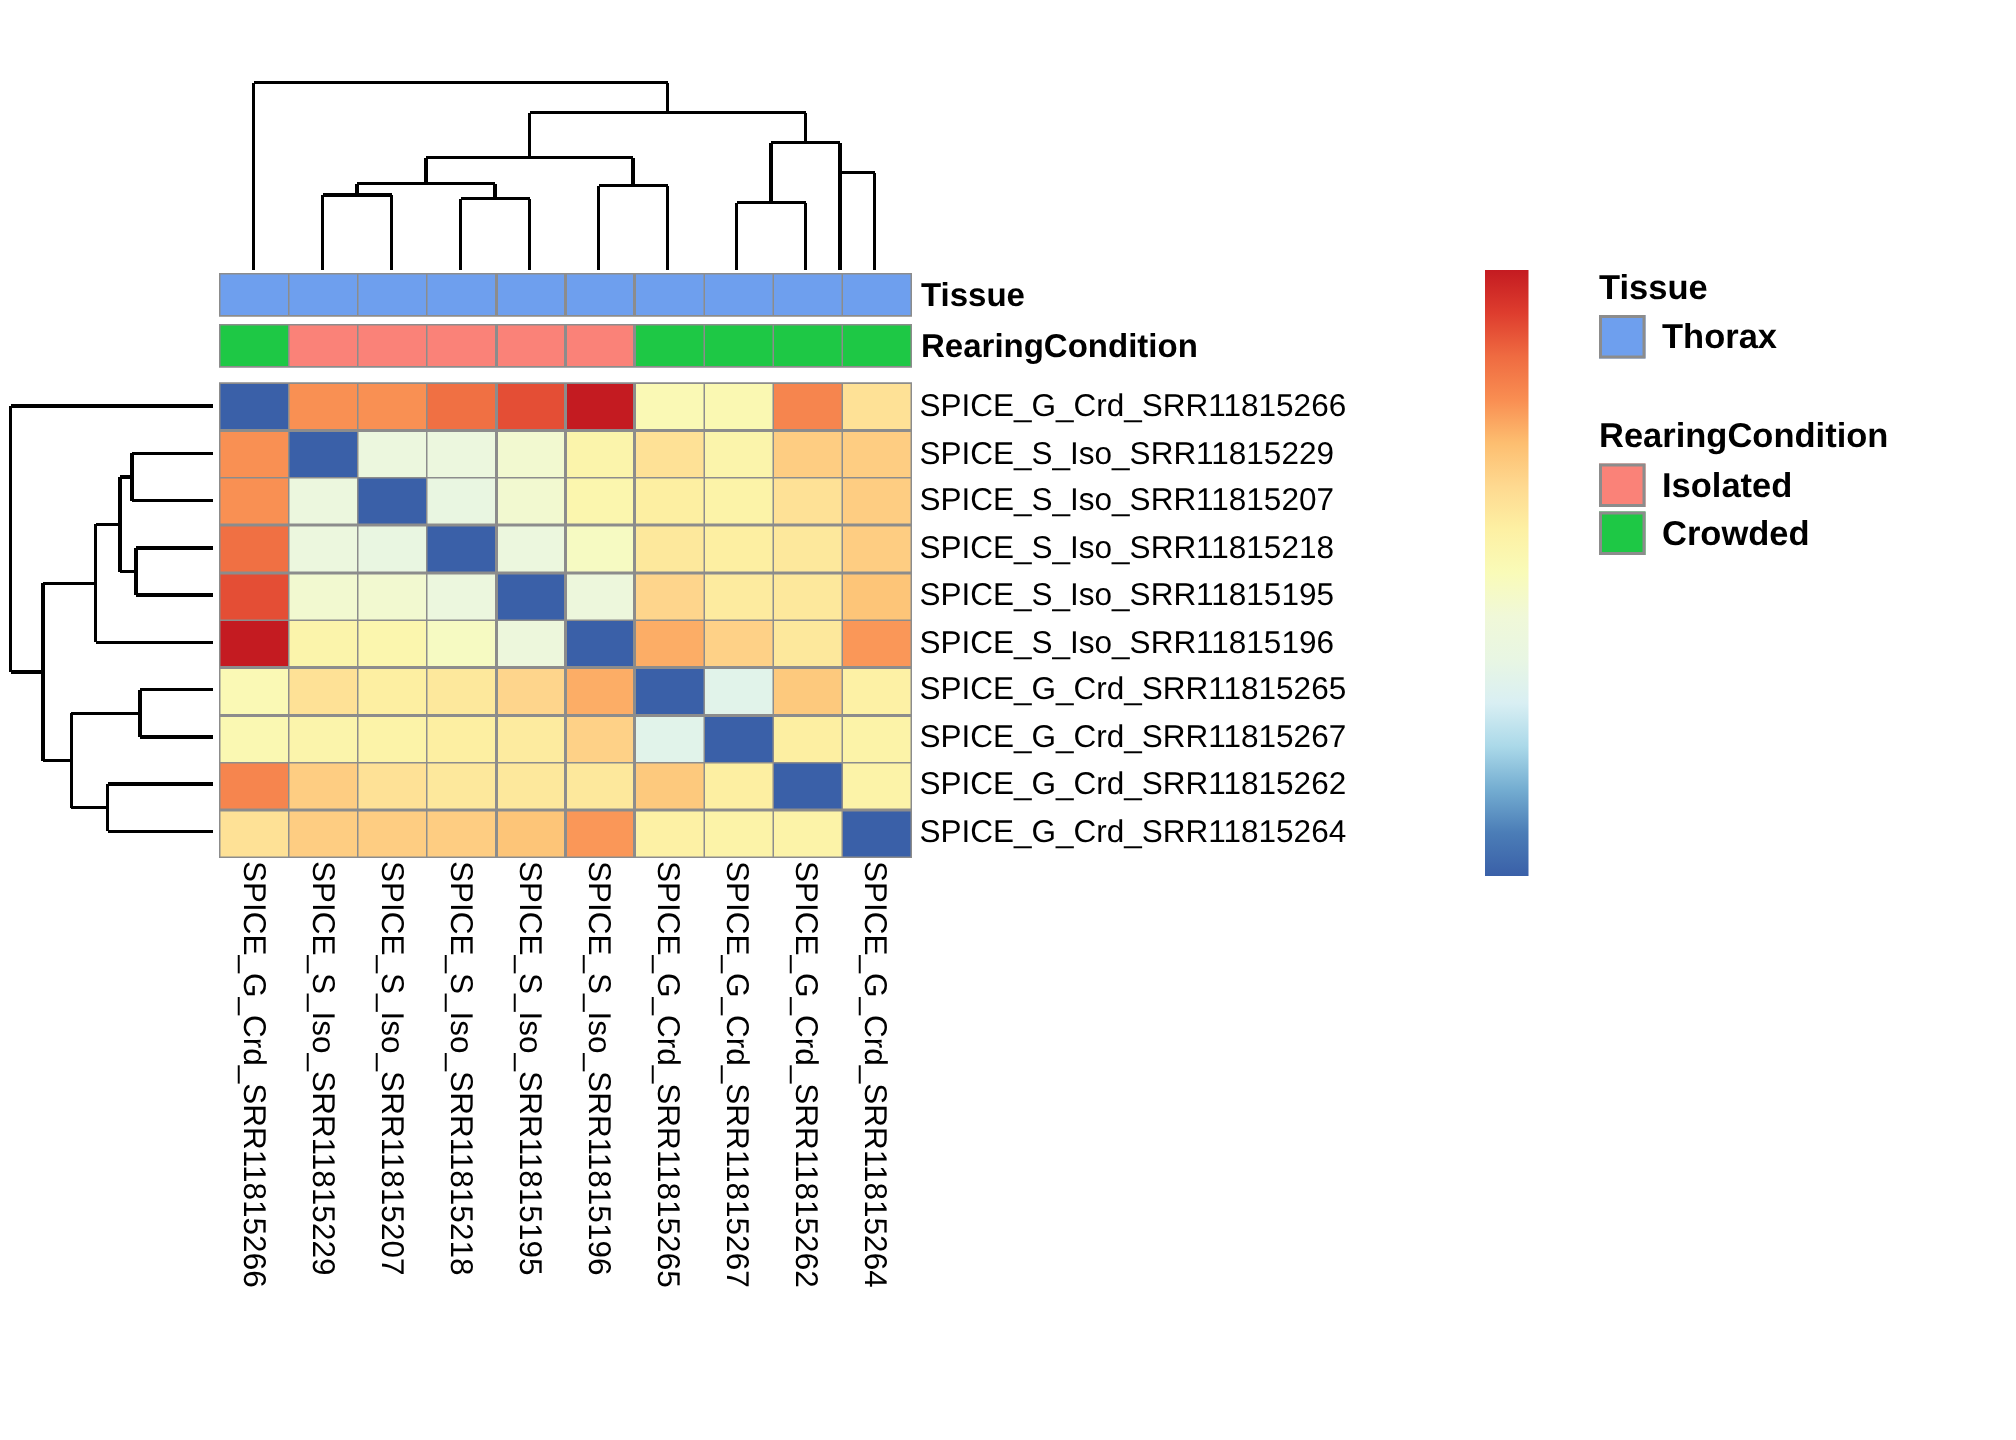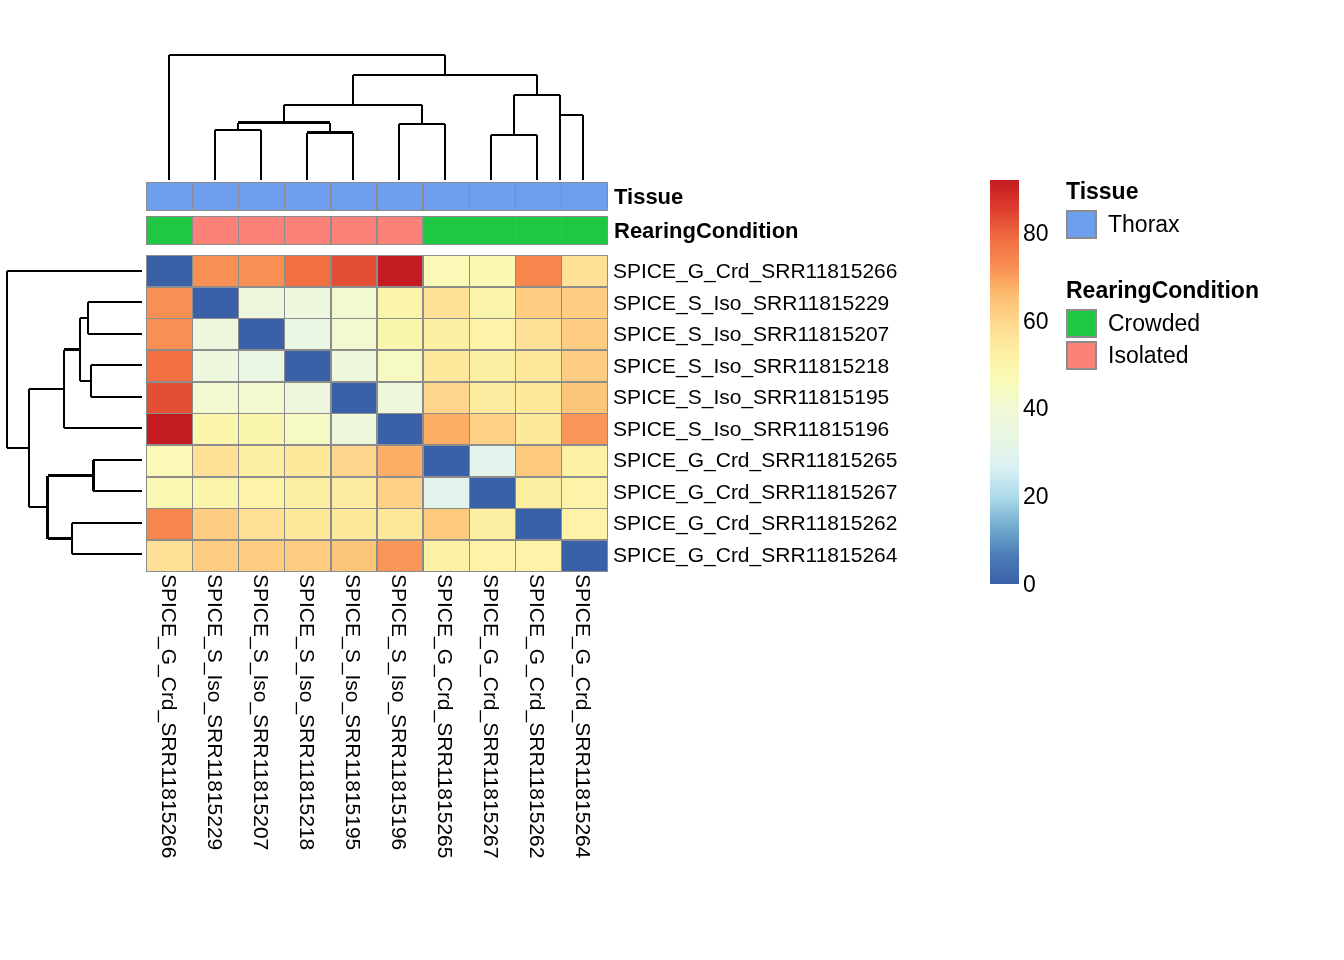--- a/index.html
+++ b/index.html
@@ -137,20 +137,21 @@
   .legend { position: absolute; left: 1066px; }
   #legend-tissue { top: 178px; }
   #legend-rearing { top: 277px; }
   .legend .legend-title {
     font-size: 23px; font-weight: bold; color: #000;
     margin: 0 0 5px 0; white-space: nowrap;
   }
   .legend .legend-row {
     display: flex; align-items: center;
     margin-bottom: 3px;
+    font-weight: bold;
   }
   .legend .swatch {
     width: 31px; height: 29px;
     border: 2px solid #8c8c8c;
     box-sizing: border-box;
     margin-right: 11px;
   }
   .legend .legend-text {
     font-size: 23px; color: #000; white-space: nowrap;
   }
@@ -396,41 +397,34 @@
       </div>
       <div class="clab-cell">
         <div class="clab">SPICE_G_Crd_SRR11815262</div>
       </div>
       <div class="clab-cell">
         <div class="clab">SPICE_G_Crd_SRR11815264</div>
       </div>
     </div>
 
   <div id="colorbar" style="background: linear-gradient(rgb(196, 27, 33), rgb(222, 61, 46), rgb(239, 107, 65), rgb(249, 142, 82), rgb(253, 190, 112), rgb(254, 217, 144), rgb(253, 240, 163), rgb(249, 251, 184), rgb(240, 248, 216), rgb(232, 246, 227), rgb(217, 239, 243), rgb(171, 217, 233), rgb(116, 173, 209), rgb(75, 125, 183), rgb(58, 96, 168));"></div>
-  <div id="colorbar-ticks">
-      <div class="tick" style="top: 52.6957px;">80</div>
-      <div class="tick" style="top: 140.522px;">60</div>
-      <div class="tick" style="top: 228.348px;">40</div>
-      <div class="tick" style="top: 316.174px;">20</div>
-      <div class="tick" style="top: 404px;">0</div>
-    </div>
 
   <div class="legend" id="legend-tissue">
     <div class="legend-title">Tissue</div>
   <div class="legend-row">
         <div class="swatch" style="background: rgb(110, 159, 238);"></div>
         <div class="legend-text">Thorax</div>
       </div>
     </div>
 
   <div class="legend" id="legend-rearing">
     <div class="legend-title">RearingCondition</div>
   <div class="legend-row">
+        <div class="swatch" style="background: rgb(250, 130, 120);"></div>
+        <div class="legend-text">Isolated</div>
+      </div>
+      <div class="legend-row">
         <div class="swatch" style="background: rgb(30, 200, 69);"></div>
         <div class="legend-text">Crowded</div>
       </div>
-      <div class="legend-row">
-        <div class="swatch" style="background: rgb(250, 130, 120);"></div>
-        <div class="legend-text">Isolated</div>
-      </div>
     </div>
 
 </div>
 
 </body></html>

